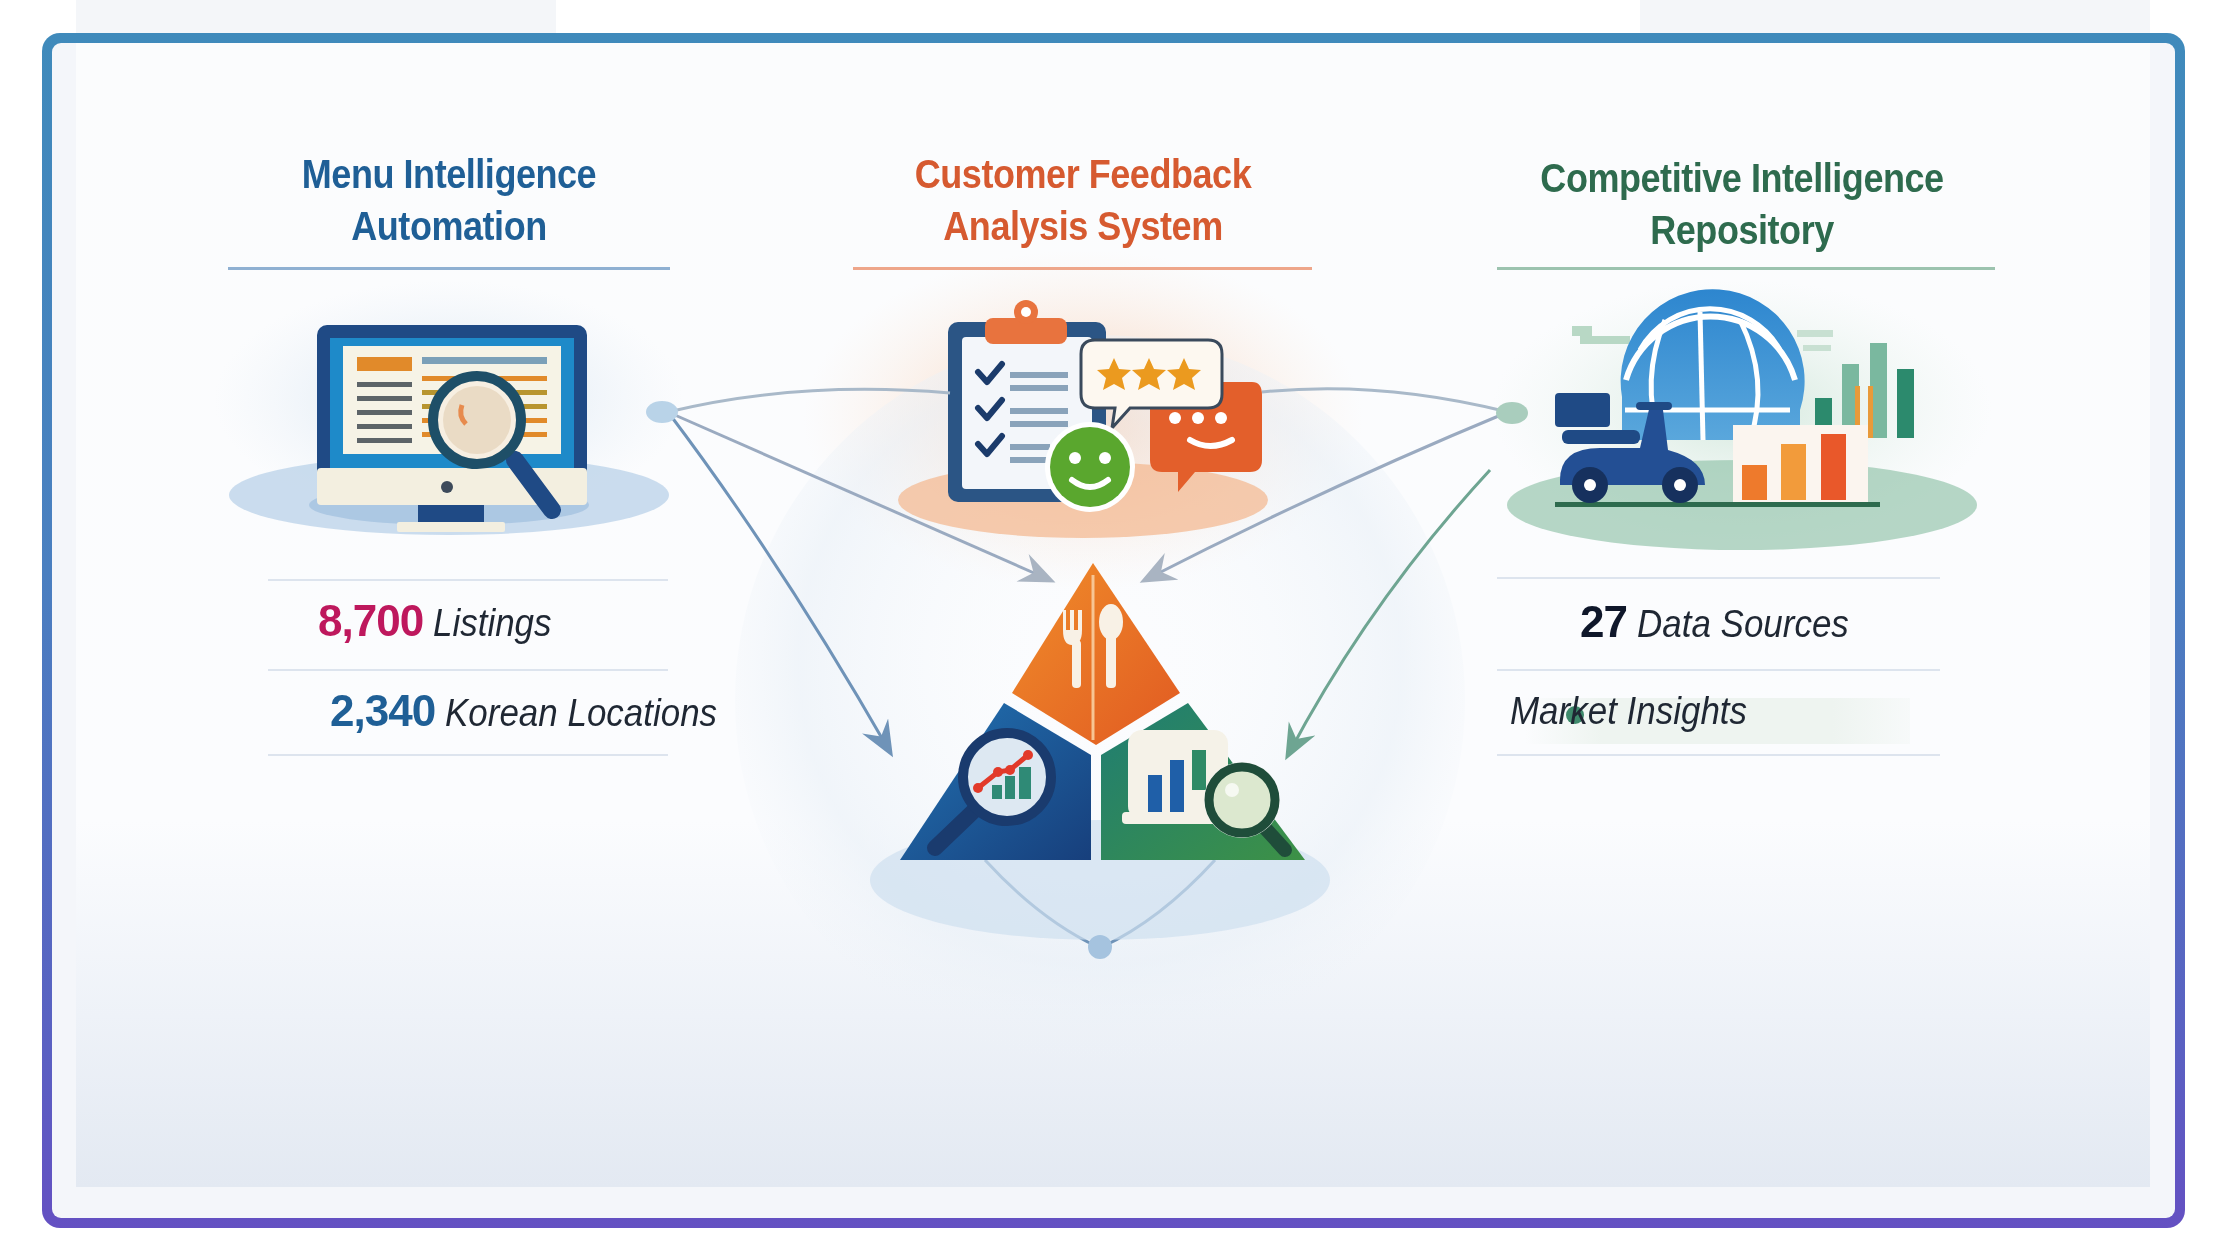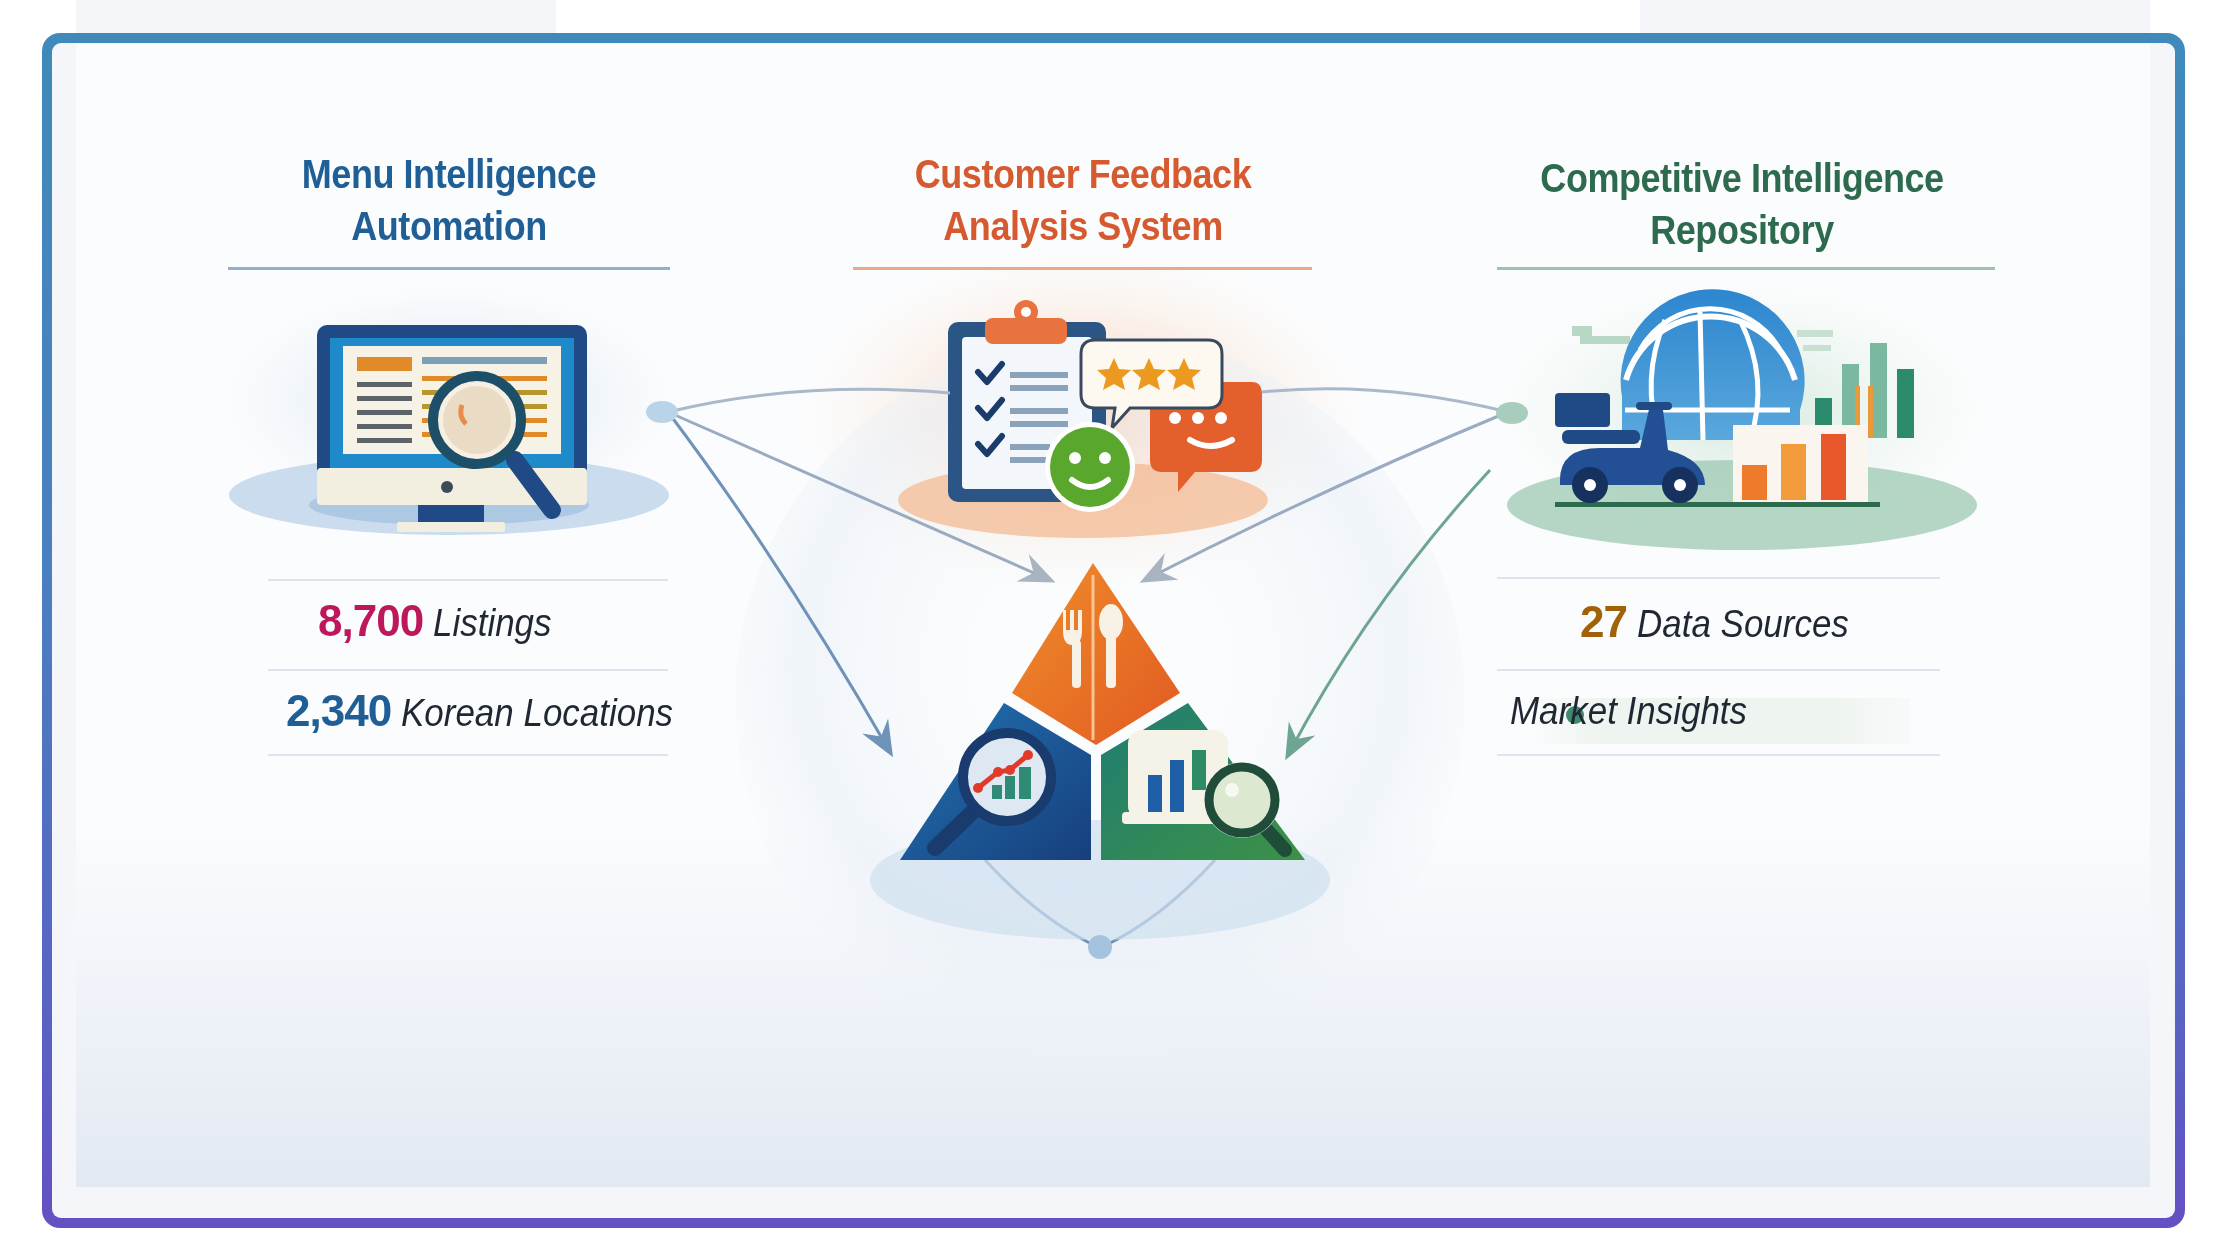--- a/index.html
+++ b/index.html
@@ -280,27 +280,27 @@
   <span>Repository</span>
 </div>
 <div class="rule" style="left:1497px;top:267px;width:498px;background:#9cc3af;"></div>
 
 <div class="divider" style="left:268px;top:579px;width:400px;"></div>
 <div class="stat" style="left:318px;top:596px;">
   <span class="num" style="color:#be185d;">8,700</span><span class="lbl">Listings</span>
 </div>
 <div class="divider" style="left:268px;top:669px;width:400px;"></div>
 <div class="stat" style="left:286px;top:686px;">
-  <span class="num" style="color:#1f5f96;">2,340</span><span class="lbl">Korean Locations</span>
+  <span class="num" style="color:#1f5f96;margin-left:44px;">2,340</span><span class="lbl">Korean Locations</span>
 </div>
 <div class="divider" style="left:268px;top:754px;width:400px;"></div>
 
 <div class="divider" style="left:1497px;top:577px;width:443px;"></div>
 <div class="stat" style="left:1580px;top:597px;">
-  <span class="num" style="color:#a16207;">27</span><span class="lbl">Data Sources</span>
+  <span class="num" style="color:#0f172a;">27</span><span class="lbl">Data Sources</span>
 </div>
 <div class="divider" style="left:1497px;top:669px;width:443px;"></div>
 <div class="market-row"></div>
 <div class="dot" style="left:1566px;top:706px;background:#3f8a6c;"></div>
 <div class="stat" style="left:1510px;top:690px;text-align:right;">
   <span class="lbl" style="margin-left:0;">Market Insights</span>
 </div>
 <div class="divider" style="left:1497px;top:754px;width:443px;"></div>
 
 </body></html>

